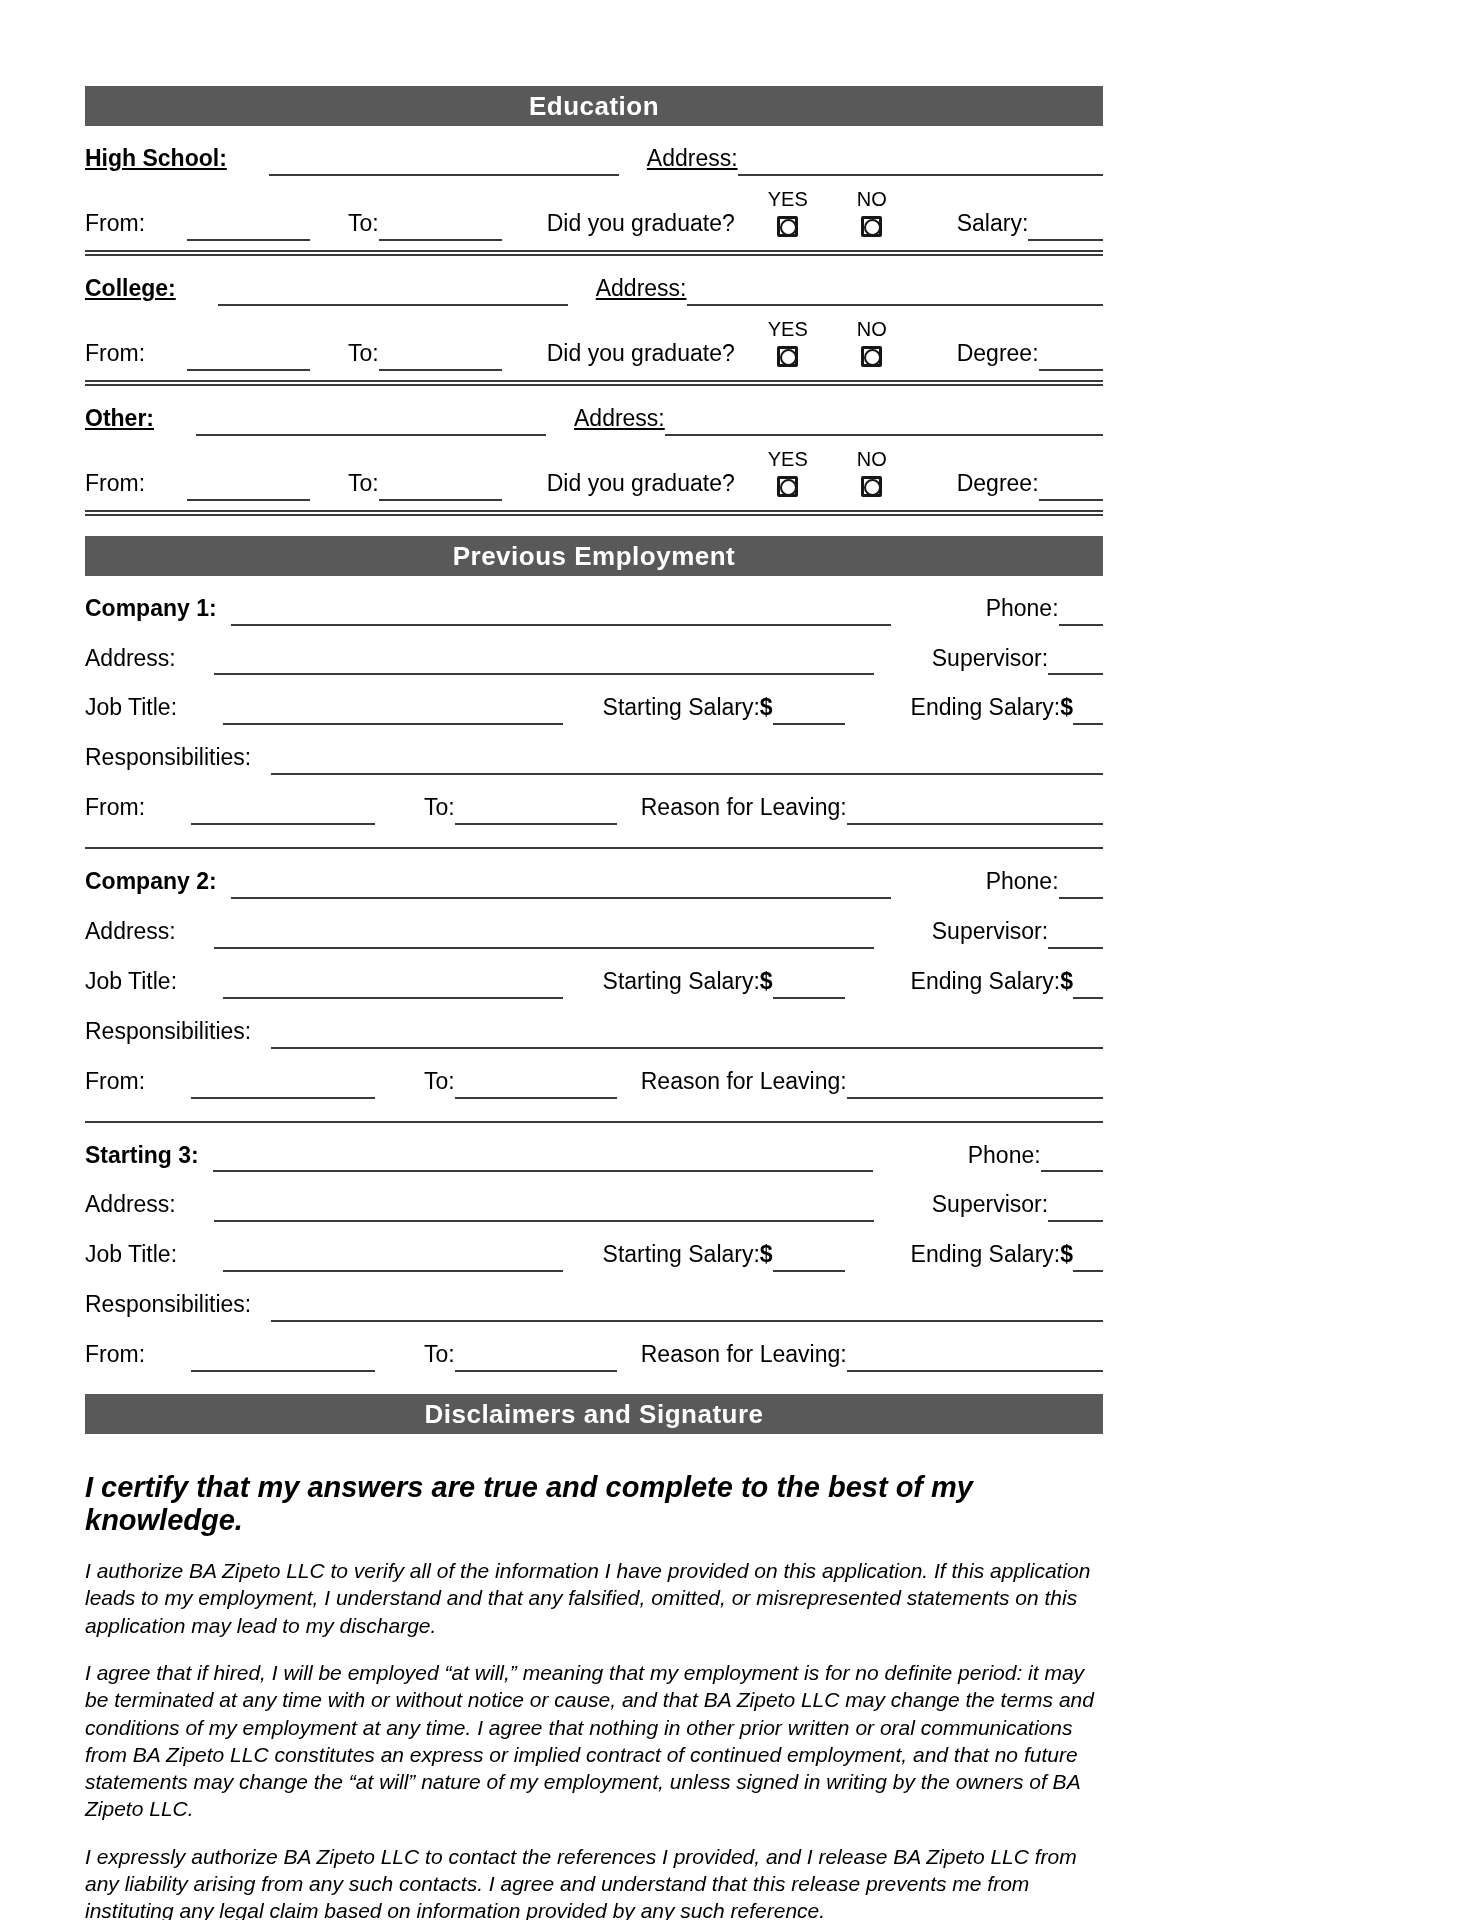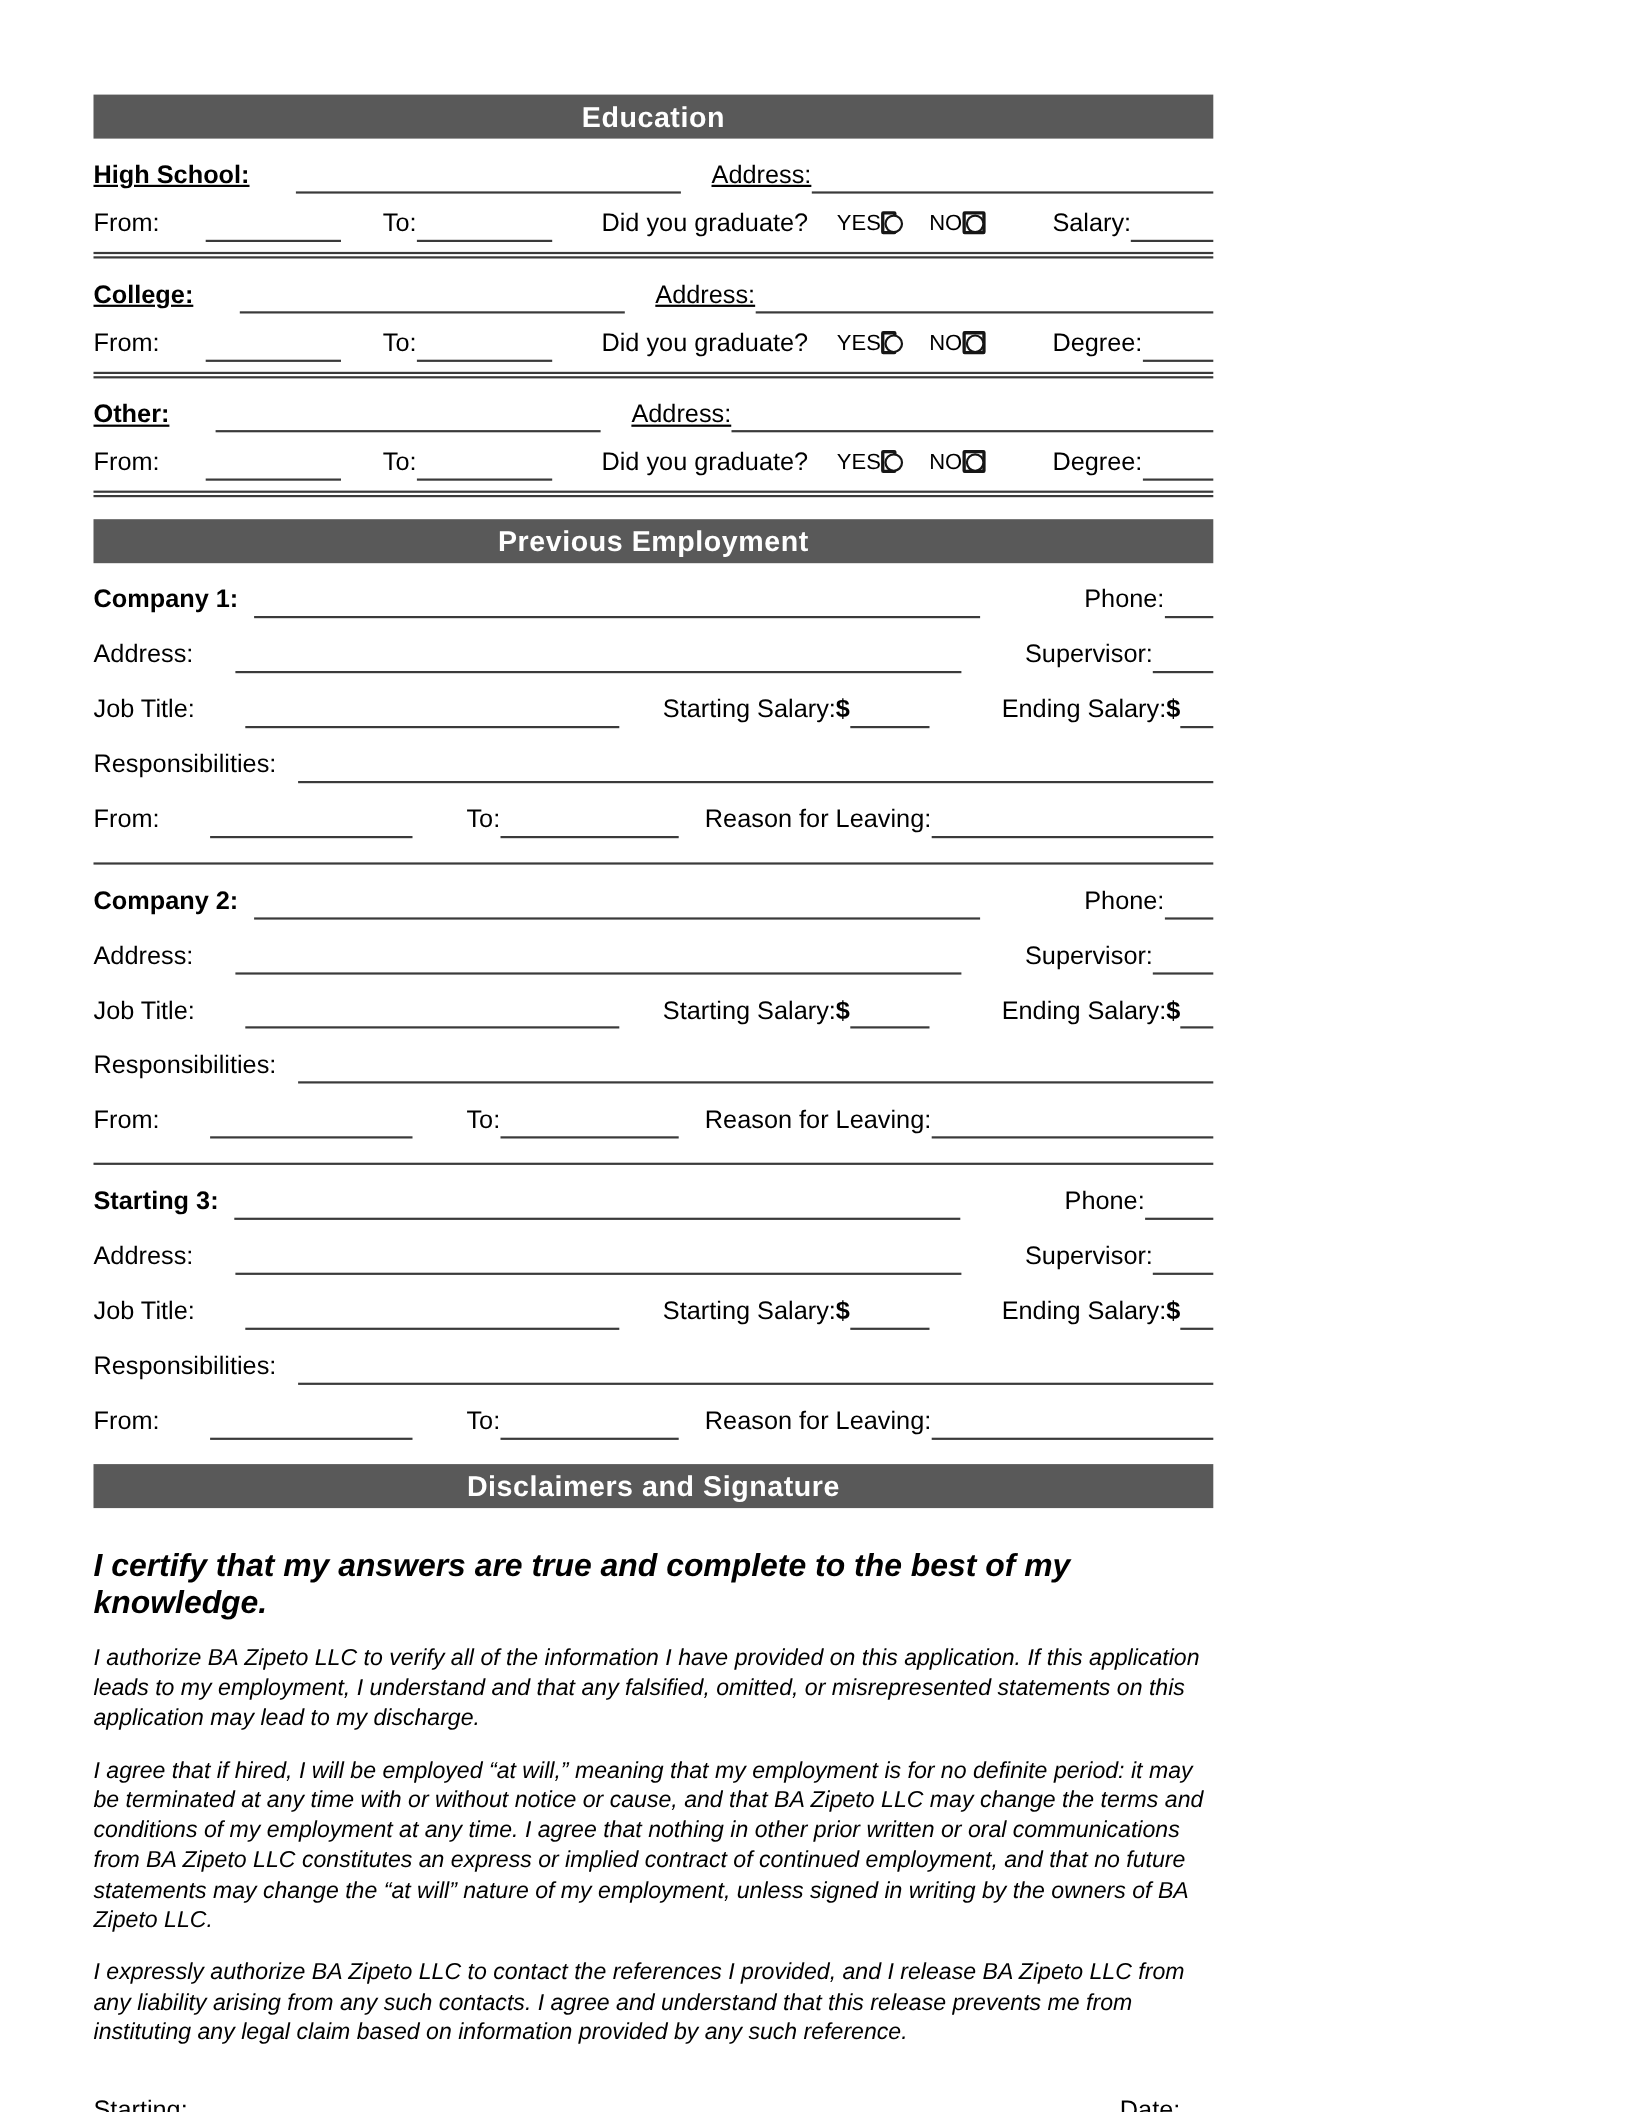--- a/index.html
+++ b/index.html
@@ -22,21 +22,21 @@
   
   .edu-rowA { margin-top:18px;text-decoration:underline; }
   .edu-rowB { margin-top:12px; }
   .line-school { width:350px; margin-left:42px; }
   .ml28 { margin-left:28px; }
   .line-date { width:123px; }
   .gap-from { margin-left:42px; }
   .gap-to { margin-left:38px; }
   .gap-grad { margin-left:45px; }
   .gap-cred { margin-left:58px; }
-  .yn-col { display:flex; flex-direction:row; align-items:flex-start; width:54px; }
+  .yn-col { display:flex; flex-direction:column; align-items:center; width:54px; }
   .yn-col.first { margin-left:26px; }
   .yn-col.second { margin-left:30px; }
   .yn-label { font-size:20px; margin-bottom:5px; }
   .checkbox {
     width:21px; height:21px; border:3px solid #161616; border-radius:2px;
     background:#fff; position:relative; margin-bottom:4px;
   }
   .checkbox::after {
     content:""; position:absolute; left:0px; top:0px; width:13px; height:13px;
     border:2px solid #161616; border-radius:50%; background:#fff;

